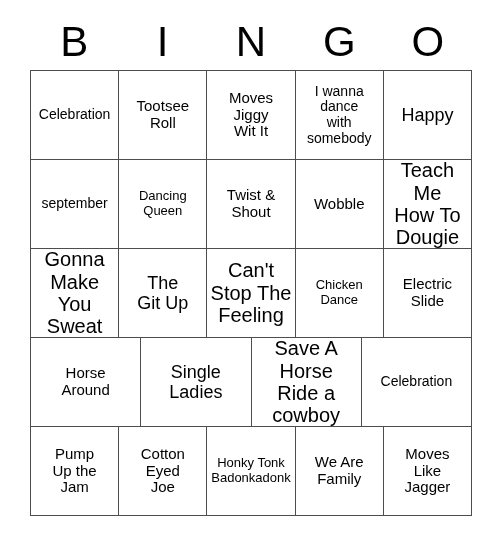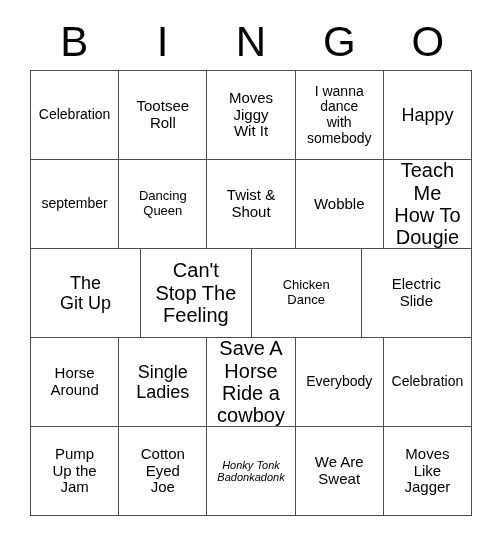--- a/index.html
+++ b/index.html
@@ -74,21 +74,21 @@
     color: #000000;
     line-height: 1.12;
     min-width: 0;
   }
   .bingo-cell .cell-text {
     display: block;
     width: 100%;
     white-space: pre-line;
   }
   
-  .fs-xs  { font-size: 11px; font-style: italic; }
+  .fs-xs  { font-size: 13px; }
   .fs-sm  { font-size: 14px; }
   .fs-md  { font-size: 20px; }
   .fs-lg  { font-size: 13px; }
   .fs-xl  { font-size: 15px; }
   .fs-xxl { font-size: 18px; }
 </style>
 </head>
 <body>
 
 <div id="card">
@@ -143,20 +143,25 @@
           <span class="cell-text">Wobble</span>
         </div>
       <div class="bingo-cell fs-md">
           <span class="cell-text">Teach Me
 How To
 Dougie</span>
         </div>
     </div>
 
     <div class="bingo-row">
+      <div class="bingo-cell fs-md">
+          <span class="cell-text">Gonna
+Make You
+Sweat</span>
+        </div>
       <div class="bingo-cell fs-xxl">
           <span class="cell-text">The
 Git Up</span>
         </div>
       <div class="bingo-cell fs-md">
           <span class="cell-text">Can't
 Stop The
 Feeling</span>
         </div>
       <div class="bingo-cell fs-lg">
@@ -178,23 +183,20 @@
           <span class="cell-text">Single
 Ladies</span>
         </div>
       <div class="bingo-cell fs-md">
           <span class="cell-text">Save A
 Horse
 Ride a
 cowboy</span>
         </div>
       <div class="bingo-cell fs-sm">
-          <span class="cell-text">Everybody</span>
-        </div>
-      <div class="bingo-cell fs-sm">
           <span class="cell-text">Celebration</span>
         </div>
     </div>
 
     <div class="bingo-row">
       <div class="bingo-cell fs-xl">
           <span class="cell-text">Pump
 Up the
 Jam</span>
         </div>
@@ -202,21 +204,21 @@
           <span class="cell-text">Cotton
 Eyed
 Joe</span>
         </div>
       <div class="bingo-cell fs-xs">
           <span class="cell-text">Honky Tonk
 Badonkadonk</span>
         </div>
       <div class="bingo-cell fs-xl">
           <span class="cell-text">We Are
-Sweat</span>
+Family</span>
         </div>
       <div class="bingo-cell fs-xl">
           <span class="cell-text">Moves
 Like
 Jagger</span>
         </div>
     </div>
 
   </div>
 </div>

